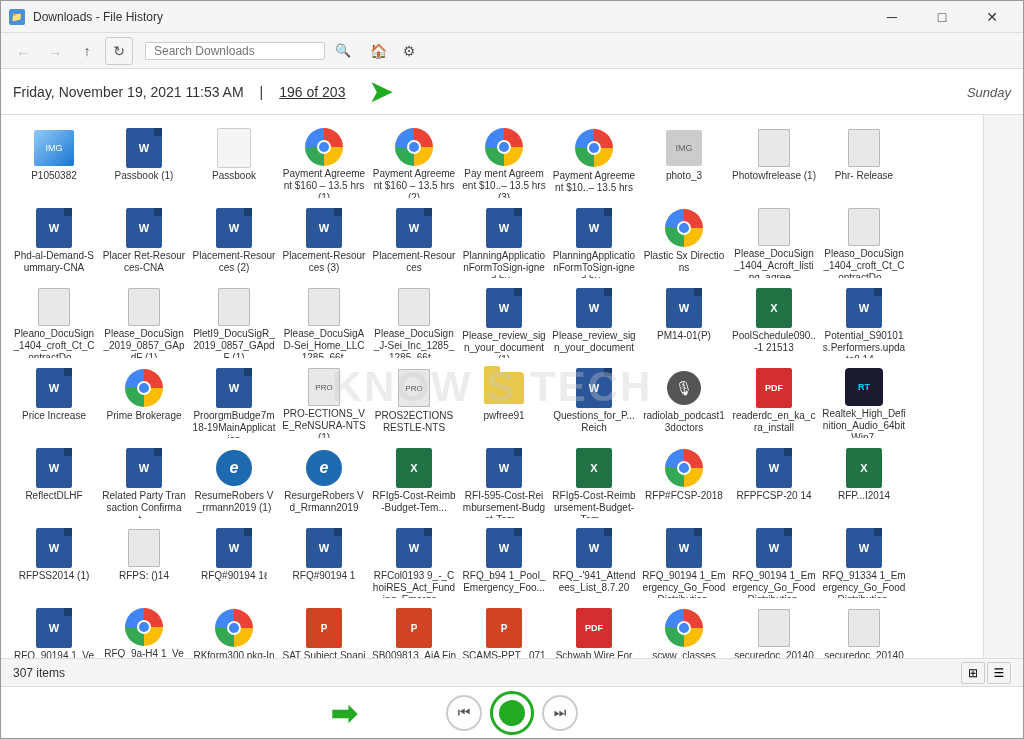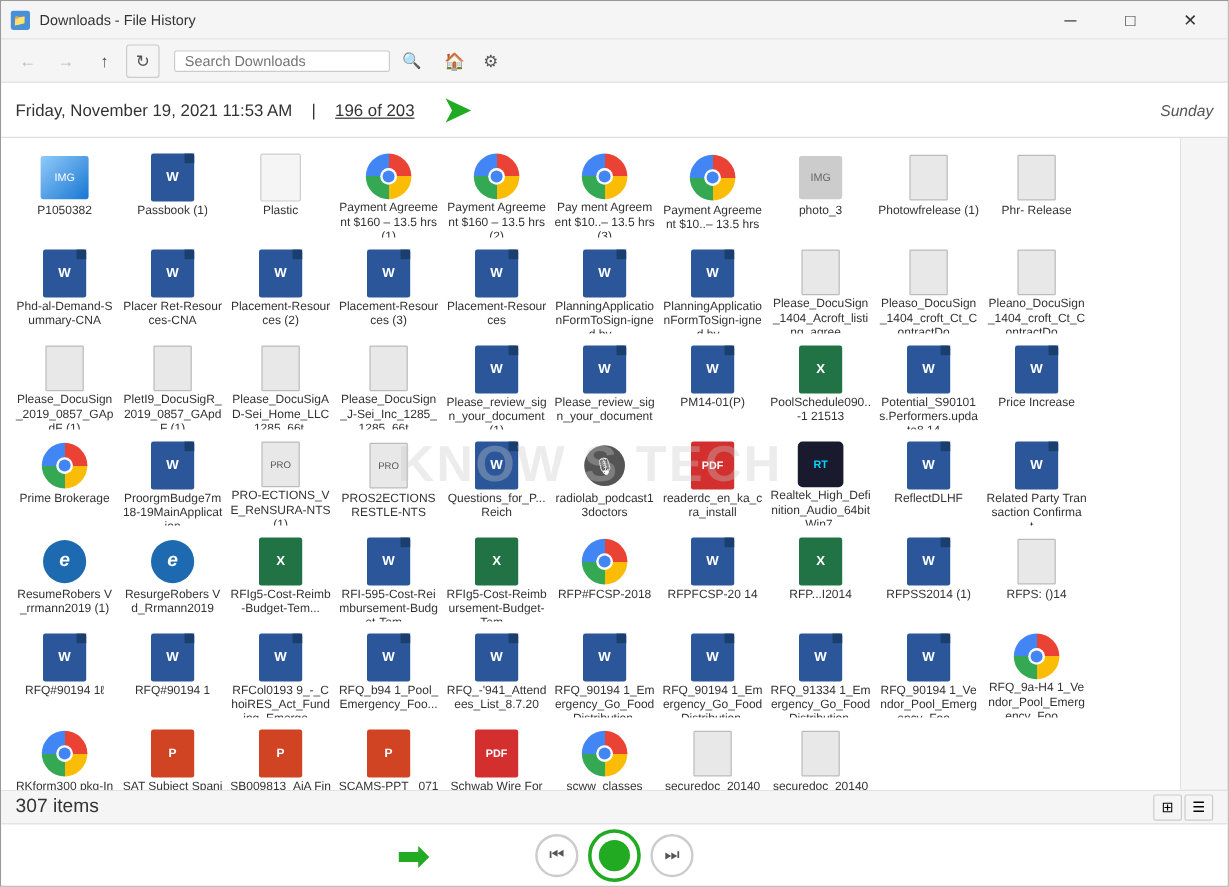--- a/index.html
+++ b/index.html
@@ -49,21 +49,21 @@
     .icon-chrome::after { content: ''; width: 14px; height: 14px; background: white; border-radius: 50%; position: absolute; }
     .icon-chrome-inner { width: 10px; height: 10px; background: #4285f4; border-radius: 50%; z-index: 1; }
     .icon-folder { width: 40px; height: 32px; background: #e8c84a; border-radius: 2px 4px 2px 2px; position: relative; }
     .icon-folder::before { content: ''; position: absolute; top: -6px; left: 0; width: 16px; height: 8px; background: #e8c84a; border-radius: 2px 2px 0 0; }
     .icon-image-inner { width: 100%; height: 100%; background: linear-gradient(135deg, #90caf9 0%, #42a5f5 50%, #1976d2 100%); display: flex; align-items: center; justify-content: center; color: white; font-size: 10px; }
     .icon-ppt { width: 36px; height: 40px; background: #d04423; border-radius: 2px; display: flex; align-items: center; justify-content: center; color: white; font-size: 10px; font-weight: bold; }
     .icon-ie { width: 36px; height: 36px; border-radius: 50%; background: #1d6ab1; display: flex; align-items: center; justify-content: center; color: white; font-size: 14px; font-style: italic; font-weight: bold; }
     
     
     .status-bar { height: 28px; background: #f5f5f5; border-top: 1px solid #ddd; display: flex; align-items: center; justify-content: space-between; padding: 0 12px; }
-    .status-count { font-size: 16px; color: #333; }
+    .status-count { font-size: 12px; color: #333; }
     .view-btns { display: flex; gap: 2px; }
     .view-btn { width: 24px; height: 22px; border: 1px solid #ccc; background: #f5f5f5; cursor: pointer; display: flex; align-items: center; justify-content: center; font-size: 12px; border-radius: 2px; }
     
     
     .playback-bar { height: 52px; background: #fff; border-top: 1px solid #ddd; display: flex; align-items: center; justify-content: center; gap: 16px; position: relative; }
     .playback-controls { display: flex; align-items: center; gap: 8px; }
     .play-btn { width: 36px; height: 36px; border: 2px solid #ccc; background: white; border-radius: 50%; cursor: pointer; display: flex; align-items: center; justify-content: center; font-size: 14px; color: #555; }
     
     
     .watermark { position: absolute; top: 50%; left: 50%; transform: translate(-50%, -50%); font-size: 42px; color: rgba(200,200,200,0.35); font-weight: bold; pointer-events: none; white-space: nowrap; z-index: 10; letter-spacing: 2px; }
@@ -132,21 +132,21 @@
           <div class="file-icon">
             <div class="icon-word">W</div>
           </div>
           <div class="file-label">Passbook (1)</div>
         </div>
 
         <div class="file-item">
           <div class="file-icon">
             <div style="width:34px;height:40px;background:#f5f5f5;border:1px solid #ccc;border-radius:2px;"></div>
           </div>
-          <div class="file-label">Plastic</div>
+          <div class="file-label">Passbook</div>
         </div>
 
         <div class="file-item">
           <div class="file-icon">
             <div class="icon-chrome">
                 <div class="icon-chrome-inner"></div>
               </div>
           </div>
           <div class="file-label">Payment Agreement $160 – 13.5 hrs (1)</div>
         </div>
@@ -241,20 +241,28 @@
           <div class="file-label">PlanningApplicationFormToSign-igned by...</div>
         </div>
 
         <div class="file-item">
           <div class="file-icon">
             <div class="icon-word">W</div>
           </div>
           <div class="file-label">PlanningApplicationFormToSign-igned by...</div>
         </div>
 
+        <div class="file-item">
+          <div class="file-icon">
+            <div class="icon-chrome">
+                <div class="icon-chrome-inner"></div>
+              </div>
+          </div>
+          <div class="file-label">Plastic Sx Directions</div>
+        </div>
 
         <div class="file-item">
           <div class="file-icon">
             <div style="width:32px;height:38px;background:#e8e8e8;border:1px solid #bbb;border-radius:1px;"></div>
           </div>
           <div class="file-label">Please_DocuSign_1404_Acroft_listing_agree...</div>
         </div>
 
         <div class="file-item">
           <div class="file-icon">
@@ -363,20 +371,26 @@
           <div class="file-label">PRO-ECTIONS_VE_ReNSURA-NTS (1)</div>
         </div>
 
         <div class="file-item">
           <div class="file-icon">
             <div style="width:32px;height:38px;background:#e8e8e8;border:1px solid #bbb;border-radius:1px;font-size:8px;display:flex;align-items:center;justify-content:center;color:#555;">PRO</div>
           </div>
           <div class="file-label">PROS2ECTIONS RESTLE-NTS</div>
         </div>
 
+        <div class="file-item">
+          <div class="file-icon">
+            <div class="icon-folder"></div>
+          </div>
+          <div class="file-label">pwfree91</div>
+        </div>
 
         <div class="file-item">
           <div class="file-icon">
             <div class="icon-word">W</div>
           </div>
           <div class="file-label">Questions_for_P...Reich</div>
         </div>
 
         <div class="file-item">
           <div class="file-icon">

